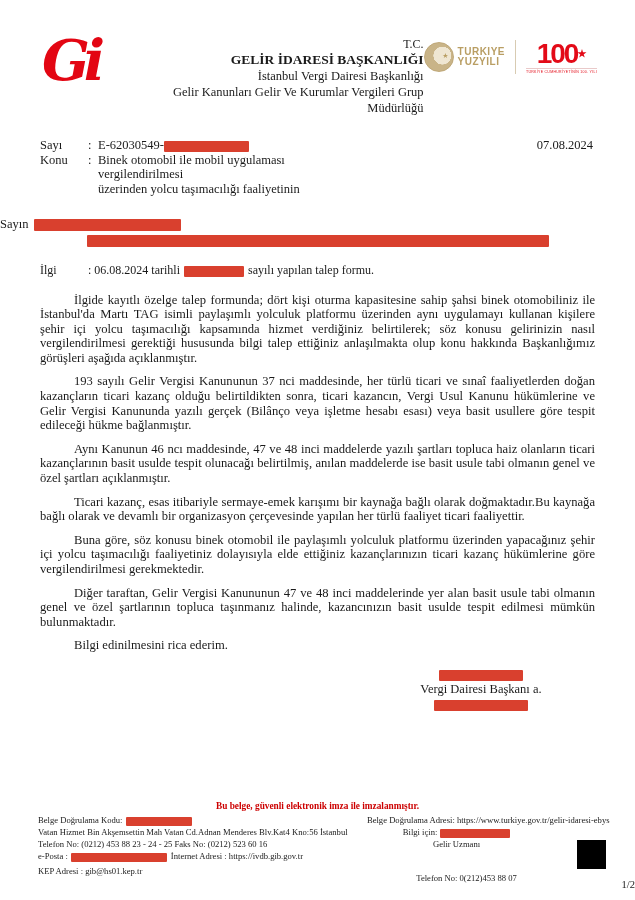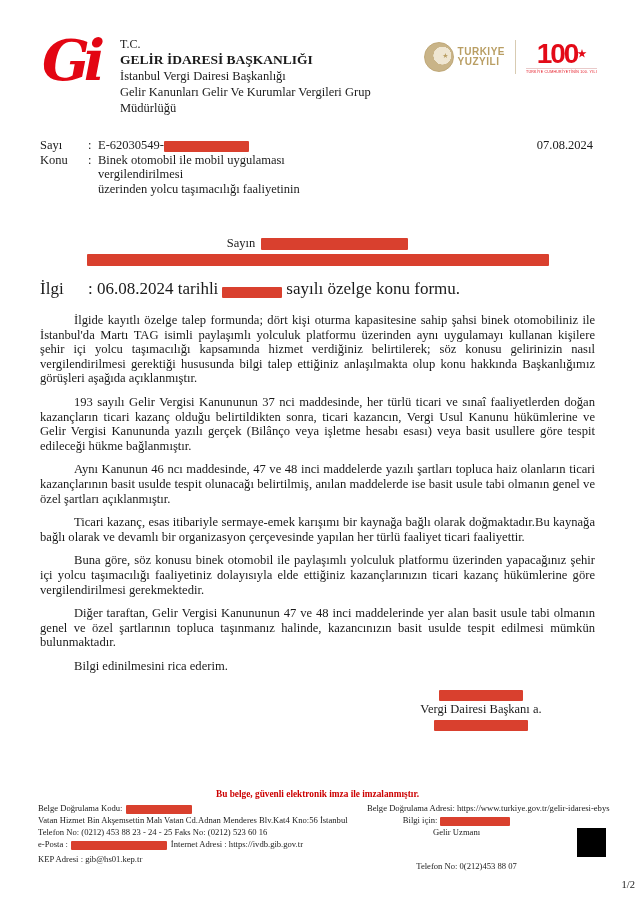--- a/index.html
+++ b/index.html
@@ -9,21 +9,21 @@
     background:#ffffff; font-family:"Liberation Serif", serif; color:#1a1a1a;
     overflow:hidden;
   }
   
   .header { display:flex; align-items:flex-start; padding:32px 38px 0 42px; }
   .gib-logo {
     width:78px; height:62px; color:#e30613; font-family:"DejaVu Serif", serif;
     font-style:italic; font-weight:bold; font-size:56px; line-height:56px;
     letter-spacing:-6px; text-align:left; flex:0 0 auto;
   }
-  .header-center { flex:1 1 auto; text-align:left; font-size:12.5px; line-height:16px; padding-top:4px; }
+  .header-center { flex:1 1 auto; text-align:right; font-size:12.5px; line-height:16px; padding-top:4px; }
   .header-center .tc { font-size:12px; }
   .header-center .org1 { font-weight:bold; font-size:13.5px; }
   .header-logos { flex:0 0 auto; display:flex; align-items:center; gap:6px; padding-top:8px; }
   .ty-logo { display:flex; align-items:center; gap:4px;justify-content:space-between; }
   .ty-circle {
     width:30px; height:30px; border-radius:50%;
     background:radial-gradient(circle at 62% 45%, #efe6d2 0 38%, #c9b488 39% 100%);
     position:relative; border:1px solid #bfa878;
   }
   .ty-circle:after{ content:"★"; position:absolute; right:4px; top:9px; font-size:7px; color:#b99e63; }
@@ -36,37 +36,37 @@
   
   .redact { display:inline-block; background:#d9402e; height:11px; vertical-align:text-bottom; border-radius:1px; }
   
   .meta { position:relative; padding:0 40px; margin-top:22px; font-size:12.5px; line-height:14.5px; }
   .meta-row { display:flex; }
   .meta .lbl { width:48px; flex:0 0 auto; }
   .meta .colon { width:10px; flex:0 0 auto; }
   .meta .date { position:absolute; right:42px; top:0; }
   .konu-line { display:block; }
   
-  .recipient { margin-top:40px; text-align:center; font-size:12.5px; }
+  .recipient { margin-top:21px; font-size:12.5px; }
   .sayin-line .redact { width:147px; height:12px; margin-left:6px; }
   .redact-bar { width:462px; height:12px; background:#d9402e; margin:3px auto 0 auto; border-radius:1px; }
   
-  .ilgi { display:flex; padding:0 40px; margin-top:16px; font-size:17px; line-height:14.5px; }
+  .ilgi { display:flex; padding:0 40px; margin-top:16px; font-size:12px; line-height:14.5px; }
   .ilgi .lbl { width:48px; flex:0 0 auto; }
   .ilgi .redact { width:60px; margin:0 4px; }
   
   .body { padding:0 40px; margin-top:15px; font-size:12.6px; line-height:14.6px; text-align:justify; }
   .body p { text-indent:34px; margin-bottom:9px; }
   .body p.closing { text-align:left; margin-top:6px; }
   
   .signature { width:180px; margin:14px 64px 0 auto; text-align:center; font-size:12.5px; line-height:15px; }
   .signature .redact.sig1 { width:84px; height:11px; }
   .signature .redact.sig2 { width:94px; height:11px; }
   
-  .footer { position:absolute; left:0; right:0; bottom:28px; padding:0 38px; font-size:8.6px; line-height:12px; }
+  .footer { position:absolute; left:0; right:0; bottom:16px; padding:0 38px; font-size:8.6px; line-height:12px; }
   .esign { text-align:center; color:#cc0000; font-weight:bold; font-size:9.3px; margin-bottom:2px; }
   .footer .redact { height:9px; vertical-align:middle; }
   .footer-cols { display:flex; position:relative; }
   .f-left { flex:1 1 auto; }
   .f-left .row { white-space:nowrap; }
   .f-left .row.kep { margin-top:3px; }
   .f-right { flex:0 0 262px; position:relative; text-align:center; }
   .f-right .row1 { text-align:right; white-space:nowrap; }
   .f-right .rowc { padding-right:44px; }
   .f-right .tel { margin-top:22px; padding-right:24px; }
@@ -123,21 +123,21 @@
     </div>
   </div>
 
   <div class="recipient">
     <div class="sayin-line"><span>Sayın</span><span class="redact"></span></div>
     <div class="redact-bar"></div>
   </div>
 
   <div class="ilgi">
     <span class="lbl">İlgi</span>
-    <span><span>: 06.08.2024 tarihli</span><span class="redact"></span><span>sayılı özelge konu formu.</span></span>
+    <span><span>: 06.08.2024 tarihli</span><span class="redact"></span><span>sayılı yapılan talep formu.</span></span>
   </div>
 
   <div class="body">
     <p>İlgide kayıtlı özelge talep formunda; dört kişi oturma kapasitesine sahip şahsi binek otomobiliniz ile İstanbul'da Martı TAG isimli paylaşımlı yolculuk platformu üzerinden aynı uygulamayı kullanan kişilere şehir içi yolcu taşımacılığı kapsamında hizmet verdiğiniz belirtilerek; söz konusu gelirinizin nasıl vergilendirilmesi gerektiği hususunda bilgi talep ettiğiniz anlaşılmakta olup konu hakkında Başkanlığımız görüşleri aşağıda açıklanmıştır.</p>
     <p>193 sayılı Gelir Vergisi Kanununun 37 nci maddesinde, her türlü ticari ve sınaî faaliyetlerden doğan kazançların ticari kazanç olduğu belirtildikten sonra, ticari kazancın, Vergi Usul Kanunu hükümlerine ve Gelir Vergisi Kanununda yazılı gerçek (Bilânço veya işletme hesabı esası) veya basit usullere göre tespit edileceği hükme bağlanmıştır.</p>
     <p>Aynı Kanunun 46 ncı maddesinde, 47 ve 48 inci maddelerde yazılı şartları topluca haiz olanların ticari kazançlarının basit usulde tespit olunacağı belirtilmiş, anılan maddelerde ise basit usule tabi olmanın genel ve özel şartları açıklanmıştır.</p>
     <p>Ticari kazanç, esas itibariyle sermaye-emek karışımı bir kaynağa bağlı olarak doğmaktadır.Bu kaynağa bağlı olarak ve devamlı bir organizasyon çerçevesinde yapılan her türlü faaliyet ticari faaliyettir.</p>
     <p>Buna göre, söz konusu binek otomobil ile paylaşımlı yolculuk platformu üzerinden yapacağınız şehir içi yolcu taşımacılığı faaliyetiniz dolayısıyla elde ettiğiniz kazançlarınızın ticari kazanç hükümlerine göre vergilendirilmesi gerekmektedir.</p>
     <p>Diğer taraftan, Gelir Vergisi Kanununun 47 ve 48 inci maddelerinde yer alan basit usule tabi olmanın genel ve özel şartlarının topluca taşınmanız halinde, kazancınızın basit usulde tespit edilmesi mümkün bulunmaktadır.</p>
     <p class="closing">Bilgi edinilmesini rica ederim.</p>

